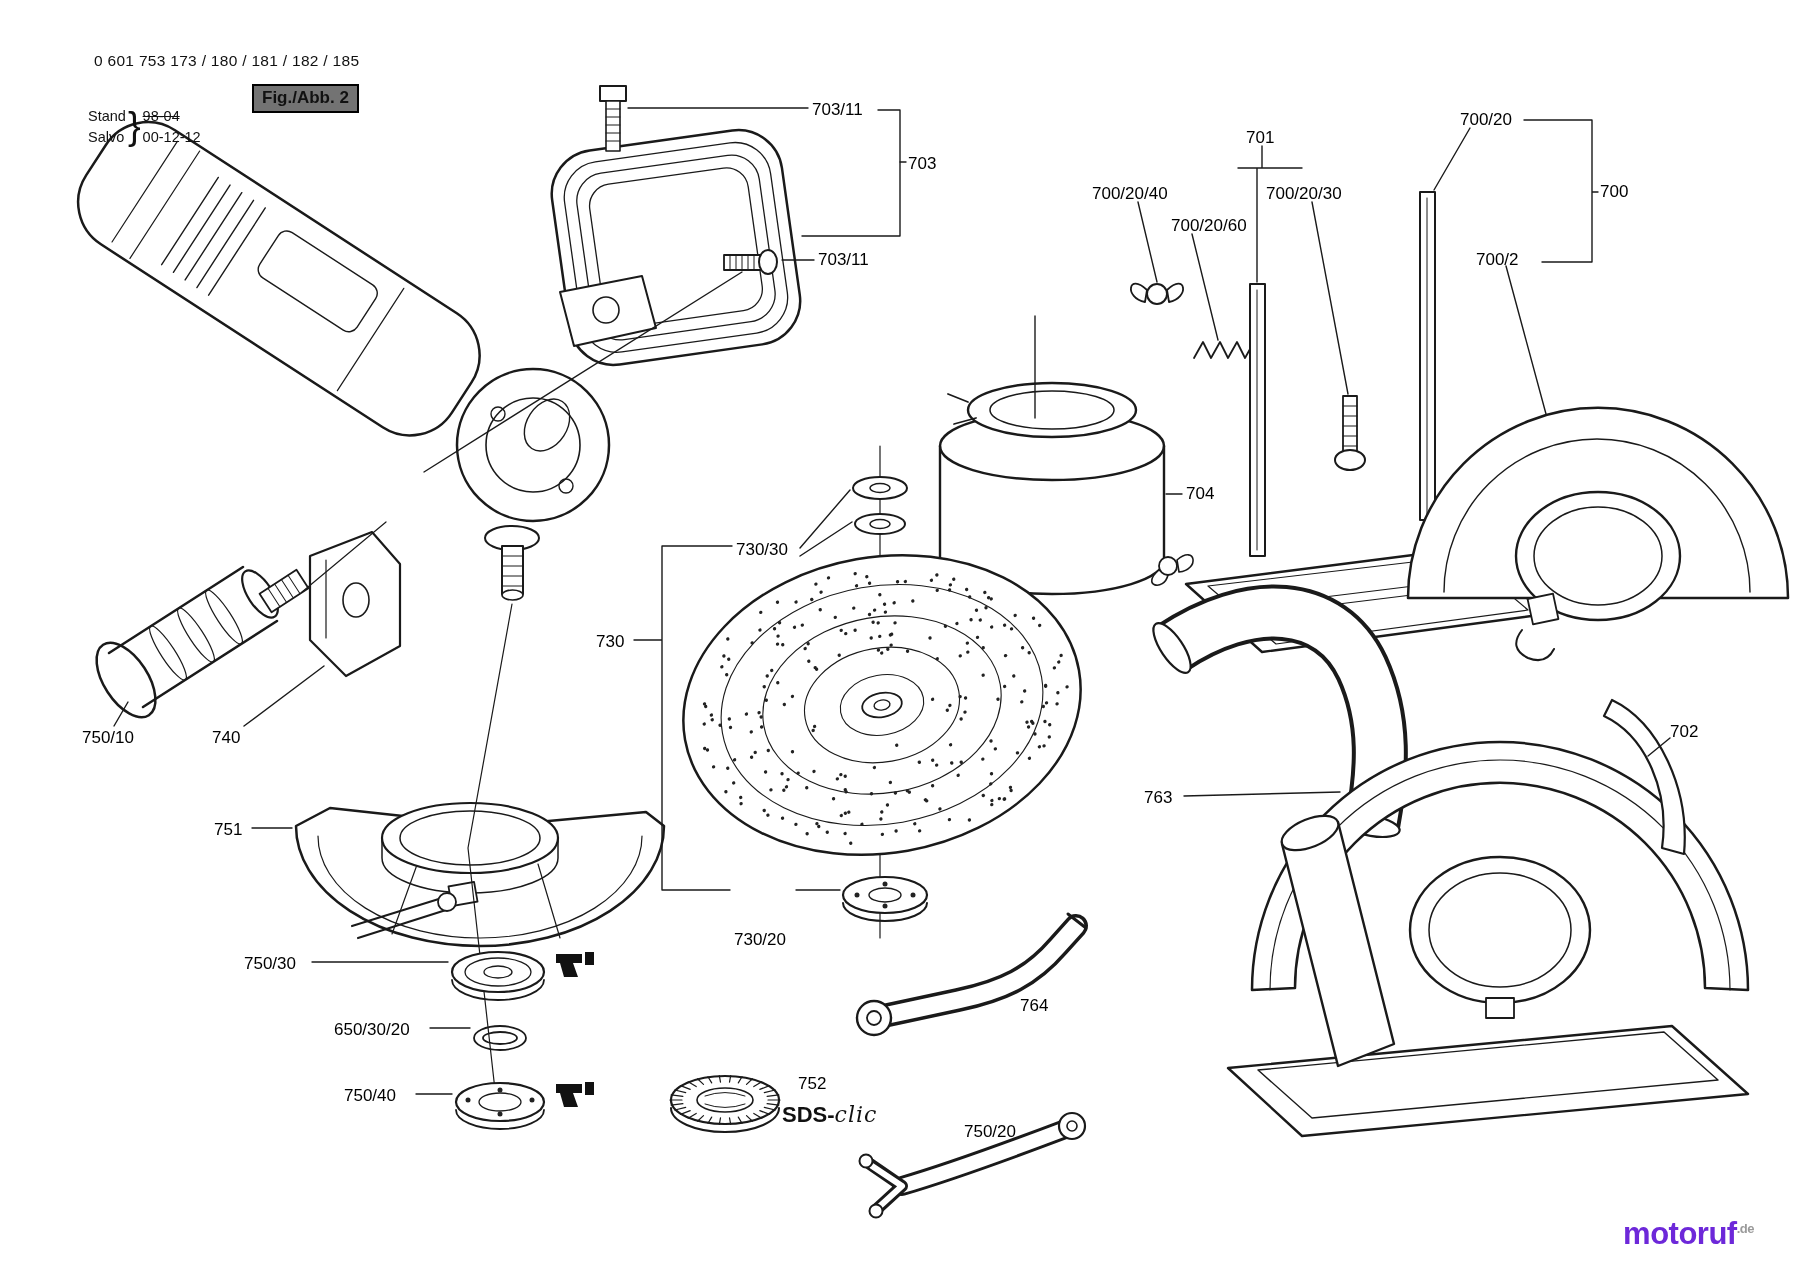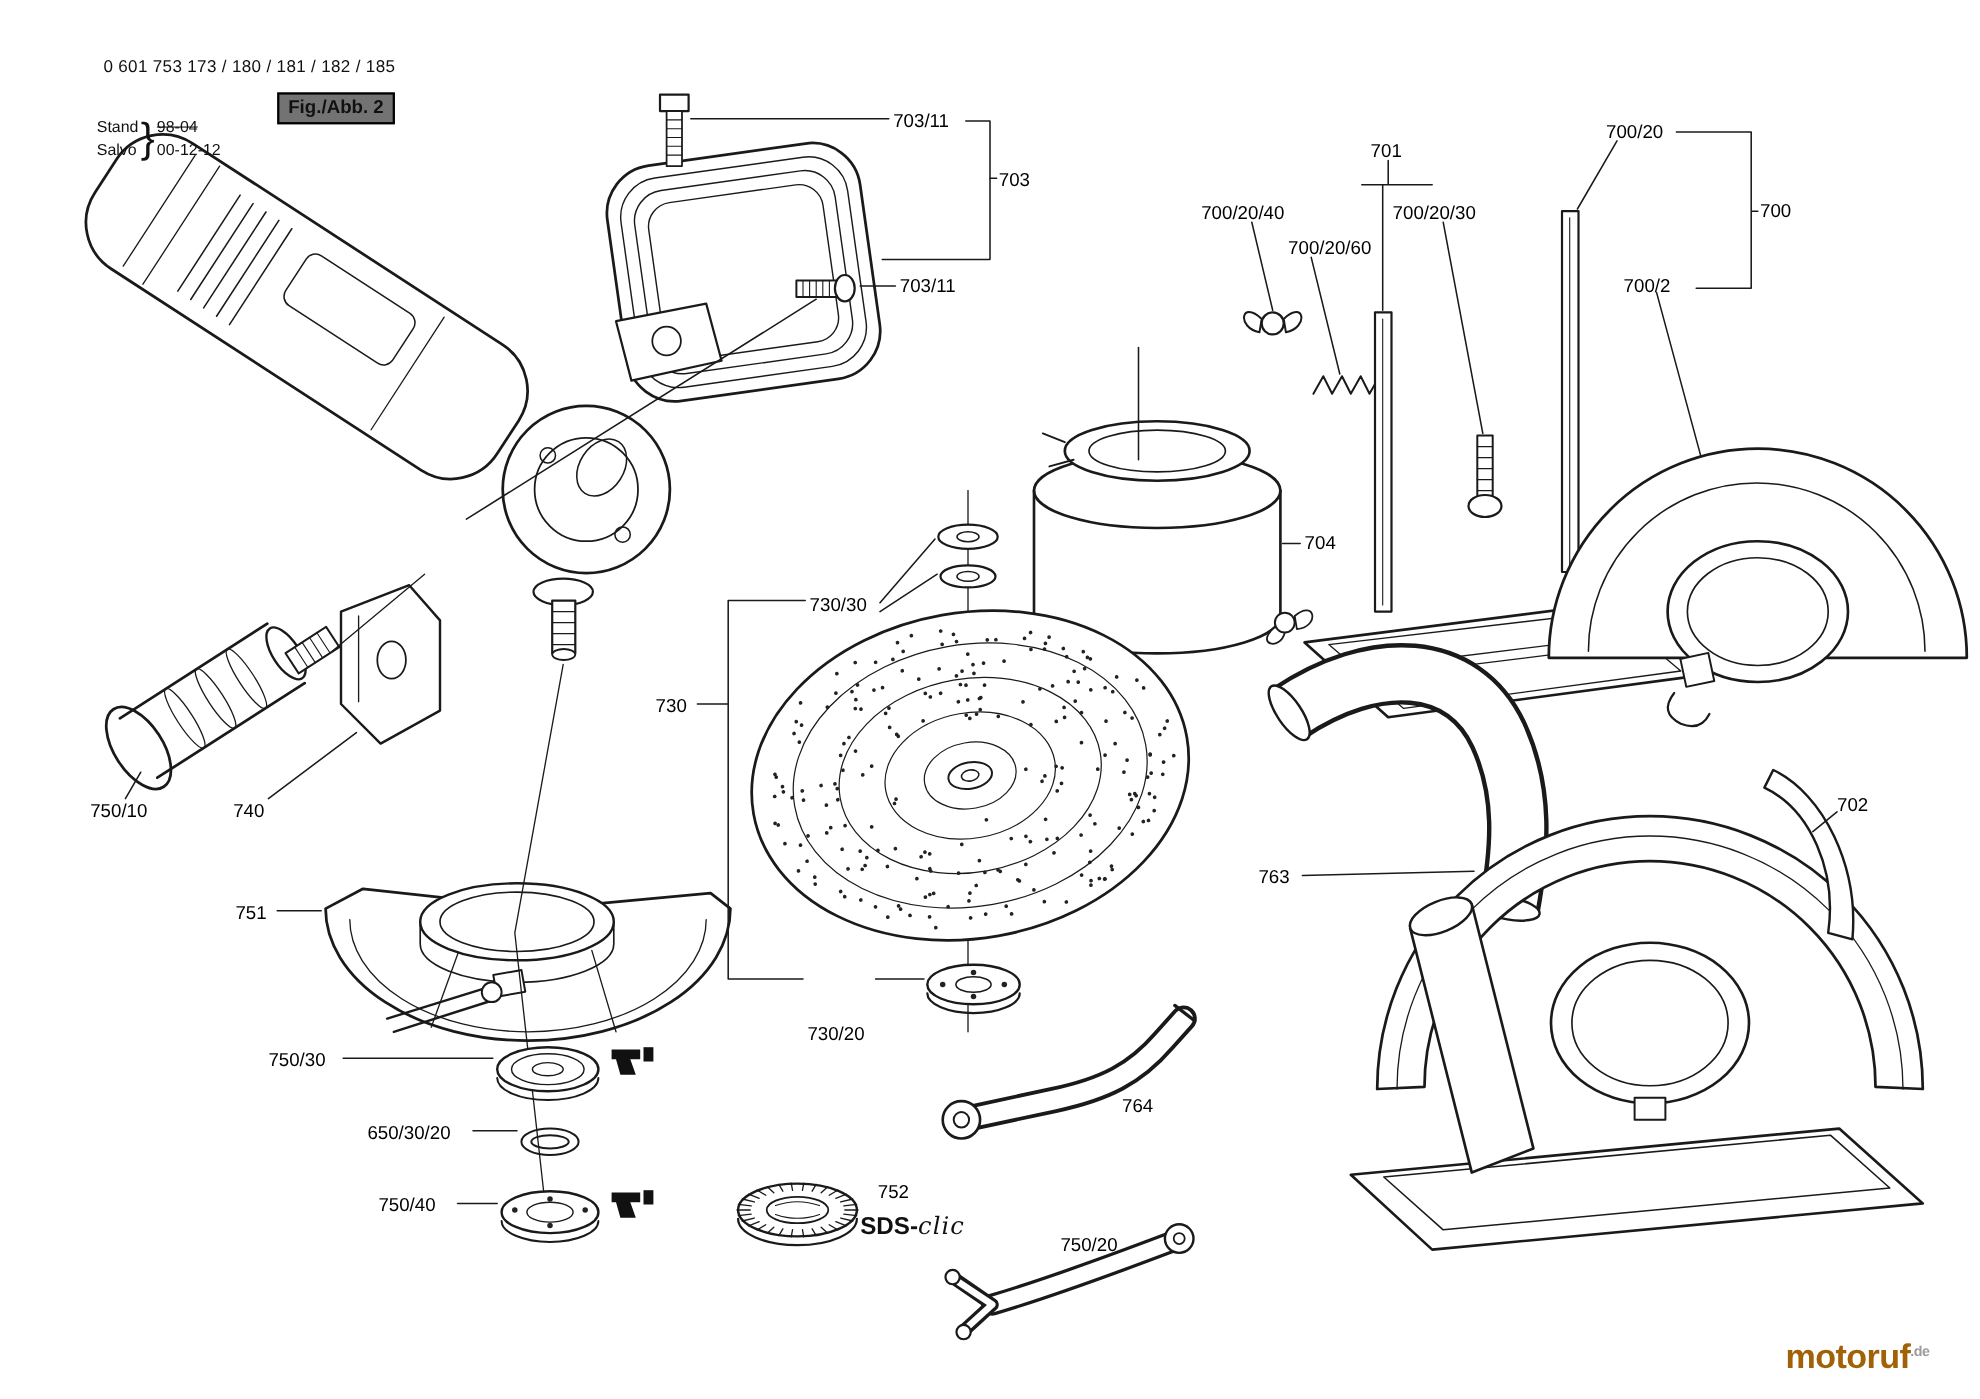--- a/index.html
+++ b/index.html
@@ -606,16 +606,16 @@
       <div class="part-label" style="left: 1144px; top: 788px;">763</div>
       <div class="part-label" style="left: 1020px; top: 996px;">764</div>
       <div class="part-label" style="left: 1670px; top: 722px;">702</div>
       <div class="part-label" style="left: 964px; top: 1122px;">750/20</div>
     </div>
 
 <div class="sds"><span class="p">SDS-</span><span class="s">clic</span></div>
 
 
 <div class="watermark">
-  <span style="color: #a16207; margin-top: 16px;">motoruf</span><span class="tld" style="color: rgb(154, 154, 154);">.de</span>
+  <span style="color: #6d28d9; margin-top: 16px;">motoruf</span><span class="tld" style="color: rgb(154, 154, 154);">.de</span>
 </div>
 
 </div>
 
 </body></html>

